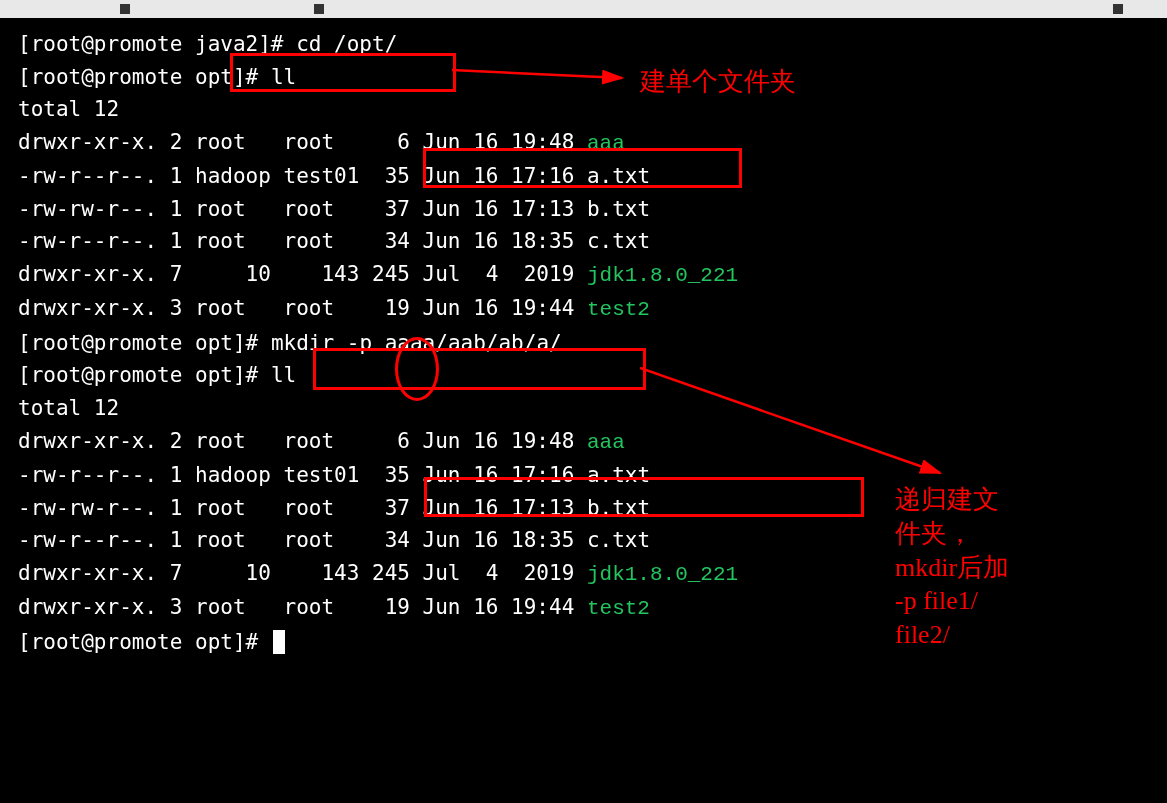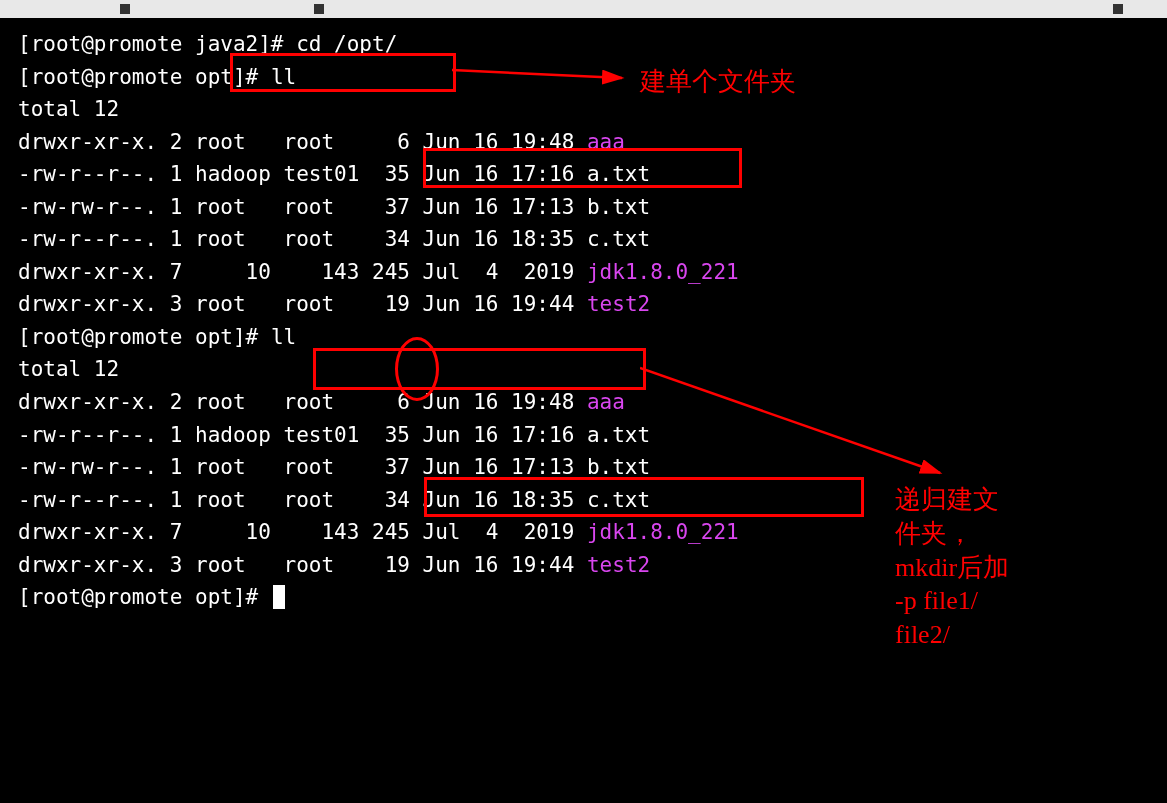--- a/index.html
+++ b/index.html
@@ -36,21 +36,21 @@
     background: #333;
     display: inline-block;
   }
   .terminal {
     padding: 10px 18px;
     line-height: 1.55;
     position: relative;
   }
   .line { white-space: pre; }
   .prompt { color: #fff; }
-  .dir { color: #d946ef; }
+  .dir { color: #22c55e; font-family: Liberation Mono, monospace; }
   .cursor {
     display: inline-block;
     width: 12px;
     height: 24px;
     background: #fff;
     vertical-align: text-bottom;
     margin-left: 2px;
   }
   
   .annot-box {
@@ -98,20 +98,21 @@
 <div class="terminal">
   <div class="line"><span class="prompt">[root@promote java2]# </span><span>cd /opt/</span></div>
   <div class="line"><span class="prompt">[root@promote opt]# </span><span>ll</span></div>
   <div class="line">total 12</div>
   <div class="line"><span>drwxr-xr-x. 2 root   root     6 Jun 16 19:48 </span><span class="dir">aaa</span></div>
   <div class="line">-rw-r--r--. 1 hadoop test01  35 Jun 16 17:16 a.txt</div>
   <div class="line">-rw-rw-r--. 1 root   root    37 Jun 16 17:13 b.txt</div>
   <div class="line">-rw-r--r--. 1 root   root    34 Jun 16 18:35 c.txt</div>
   <div class="line"><span>drwxr-xr-x. 7     10    143 245 Jul  4  2019 </span><span class="dir">jdk1.8.0_221</span></div>
   <div class="line"><span>drwxr-xr-x. 3 root   root    19 Jun 16 19:44 </span><span class="dir">test2</span></div>
+  <div class="line"><span class="prompt">[root@promote opt]# </span><span>mkdir -p aaaa/aab/ab/a/</span></div>
   <div class="line"><span class="prompt">[root@promote opt]# </span><span>ll</span></div>
   <div class="line">total 12</div>
   <div class="line"><span>drwxr-xr-x. 2 root   root     6 Jun 16 19:48 </span><span class="dir">aaa</span></div>
   <div class="line">-rw-r--r--. 1 hadoop test01  35 Jun 16 17:16 a.txt</div>
   <div class="line">-rw-rw-r--. 1 root   root    37 Jun 16 17:13 b.txt</div>
   <div class="line">-rw-r--r--. 1 root   root    34 Jun 16 18:35 c.txt</div>
   <div class="line"><span>drwxr-xr-x. 7     10    143 245 Jul  4  2019 </span><span class="dir">jdk1.8.0_221</span></div>
   <div class="line"><span>drwxr-xr-x. 3 root   root    19 Jun 16 19:44 </span><span class="dir">test2</span></div>
   <div class="line"><span class="prompt">[root@promote opt]# </span><span class="cursor"></span></div>
 </div>

